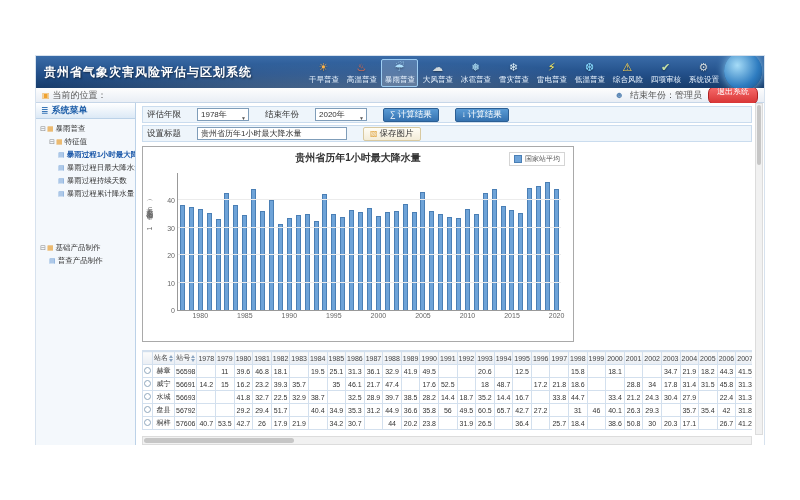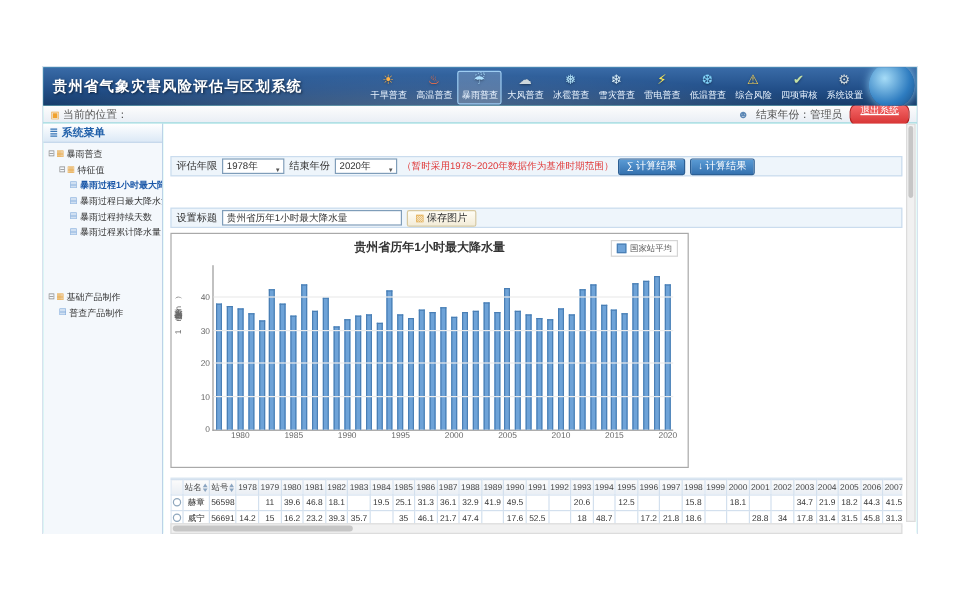--- a/index.html
+++ b/index.html
@@ -28,21 +28,21 @@
 
   
   .crumb { height:15px; display:flex; align-items:center; padding:0 6px;
            background:linear-gradient(#fdfdfd,#e9eef5); border-bottom:1px solid #c6d6e8;
            font-size:9px; color:#555; }
   .crumb-ico { color:#f0a22e; font-size:8px; margin-right:3px; }
   .crumb-right { margin-left:auto; display:flex; align-items:center; gap:6px; }
   .user-ico { color:#5b87b5; font-size:9px; }
   .logout-btn { background:linear-gradient(#f76c6c,#d63232); border:1px solid #b02020;
                 color:#fff; border-radius:7px; font-size:8px; height:19px; line-height:10px;
-                padding:0 8px; cursor:pointer;text-decoration:underline; }
+                padding:0 8px; cursor:pointer; }
 
   
   .body { display:flex; height:342px; }
   .sidebar { width:100px; background:#f4f8fc; border-right:1px solid #bcd2e8; overflow:hidden; }
   .sb-title { height:16px; line-height:15px; background:linear-gradient(#ffffff,#dce9f6);
               color:#1f5fa9; font-weight:bold; font-size:9px; border-bottom:1px solid #bcd2e8;
               padding-left:5px; display:flex; align-items:center; gap:3px; }
   .sb-title .menu-ico { color:#3a77b8; font-size:9px; }
   .tree { padding-top:3px; }
   .tree-item { height:13px; line-height:13px; font-size:7.5px; color:#333;
@@ -50,23 +50,23 @@
   .tree-item .exp { color:#888; font-size:7px; margin-right:1px; }
   .tree-item .t-ico { margin-right:2px; font-size:7px; }
   .tree-item.folder .t-ico { color:#e8a33d; }
   .tree-item.leaf .t-ico { color:#6f9ed6; }
   .tree-item.active { color:#1a57a8; font-weight:bold; }
 
   .main { flex:1; position:relative; display:flex; flex-direction:column;
           background:#fff; padding:3px 12px 0 6px; overflow:hidden; }
 
   
-  .tb-row { height:17px; display:flex; align-items:center; gap:4px;
+  .tb-row { height:17px; display:flex; align-items:center; gap:16px;
             background:#eef5fb; border:1px solid #cadcee; margin-bottom:2px;
-            font-size:8.5px; color:#333; padding:4px 4px;margin-top:24px; }
+            font-size:8.5px; color:#333; padding:4px 4px; }
   .sel { position:relative; border:1px solid #7f9db9; background:#fff; height:13px;
          line-height:12px; font-size:8px; padding:0 12px 0 3px; min-width:52px; cursor:pointer; }
   .sel .sel-arrow { position:absolute; right:2px; top:3px; font-size:5px; color:#555; }
   .hint { color:#e03a3a; font-size:8px; white-space:nowrap; }
   .btn-blue { display:flex; align-items:center; gap:2px; background:linear-gradient(#5a9bd5,#3572b0);
               color:#fff; border:1px solid #2c5f94; border-radius:2px; height:14px;
               font-size:8.5px; padding:0 6px; cursor:pointer; }
   .btn-blue .b-ico { font-size:8px; }
   .txt-input { border:1px solid #7f9db9; height:13px; font-size:8px; width:150px; padding:0 3px;
                font-family:inherit; color:#333; }
@@ -243,21 +243,20 @@
         <span>评估年限</span>
         <span class="sel">
           <span>1978年</span>
           <span class="sel-arrow">▼</span>
         </span>
         <span>结束年份</span>
         <span class="sel">
           <span>2020年</span>
           <span class="sel-arrow">▼</span>
         </span>
-        <span class="hint">（暂时采用1978~2020年数据作为基准时期范围）</span>
         <span class="btn-blue">
           <span class="b-ico">∑</span>
           <span>计算结果</span>
         </span>
         <span class="btn-blue">
           <span class="b-ico">↓</span>
           <span>计算结果</span>
         </span>
       </div>
 

